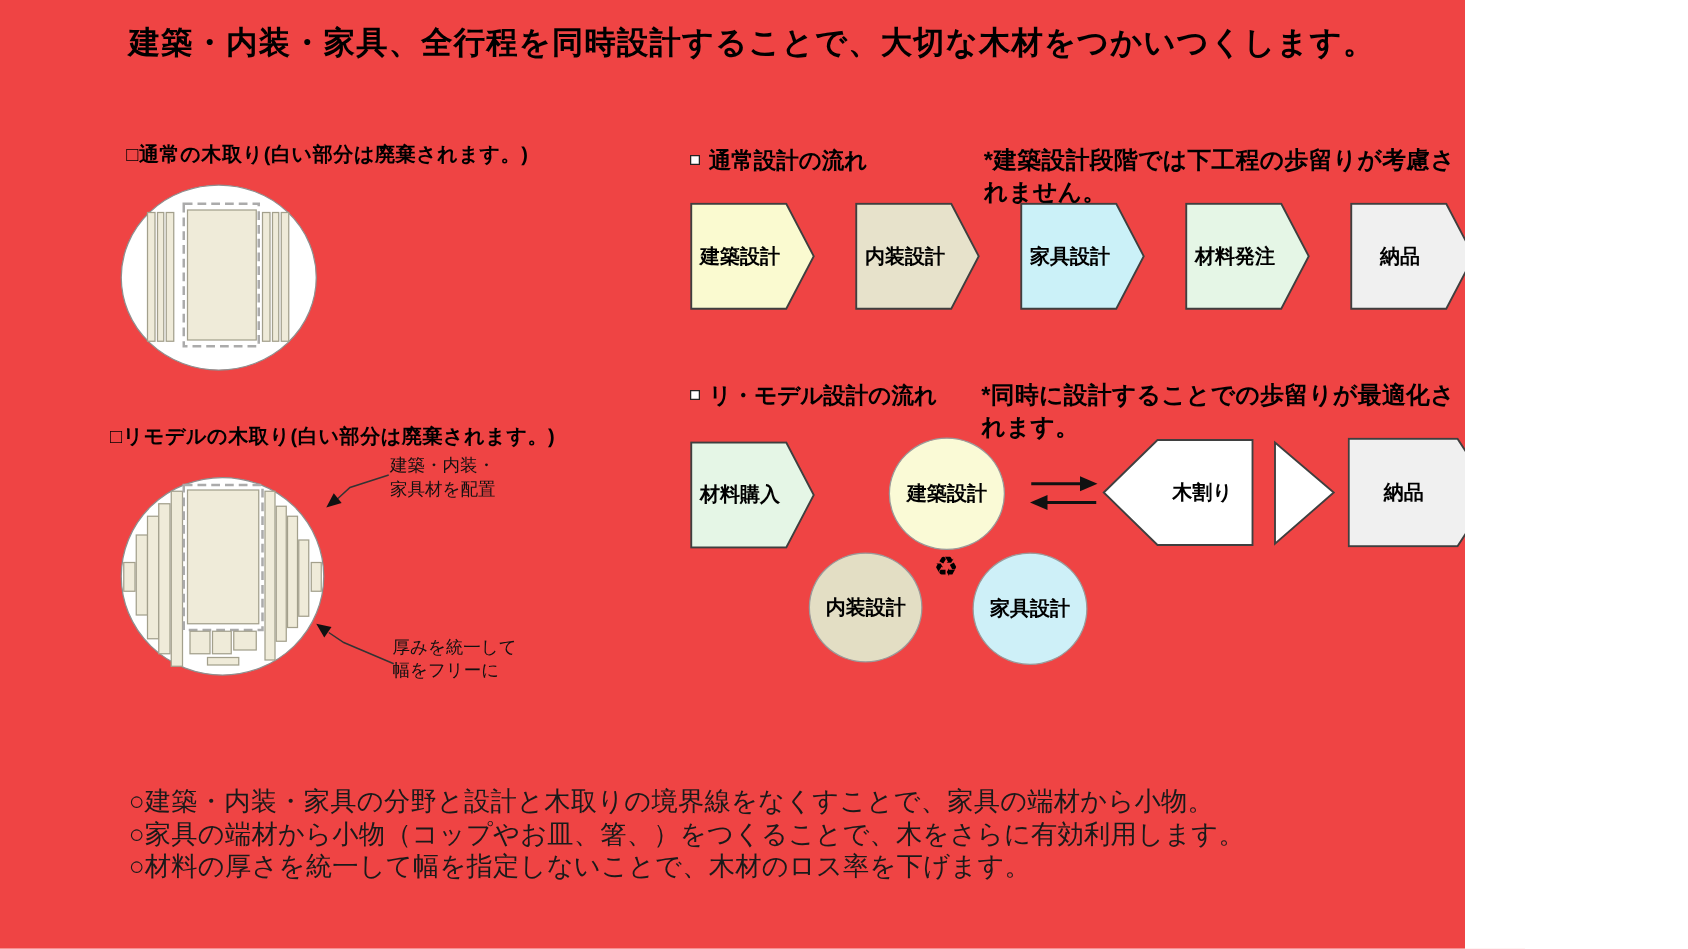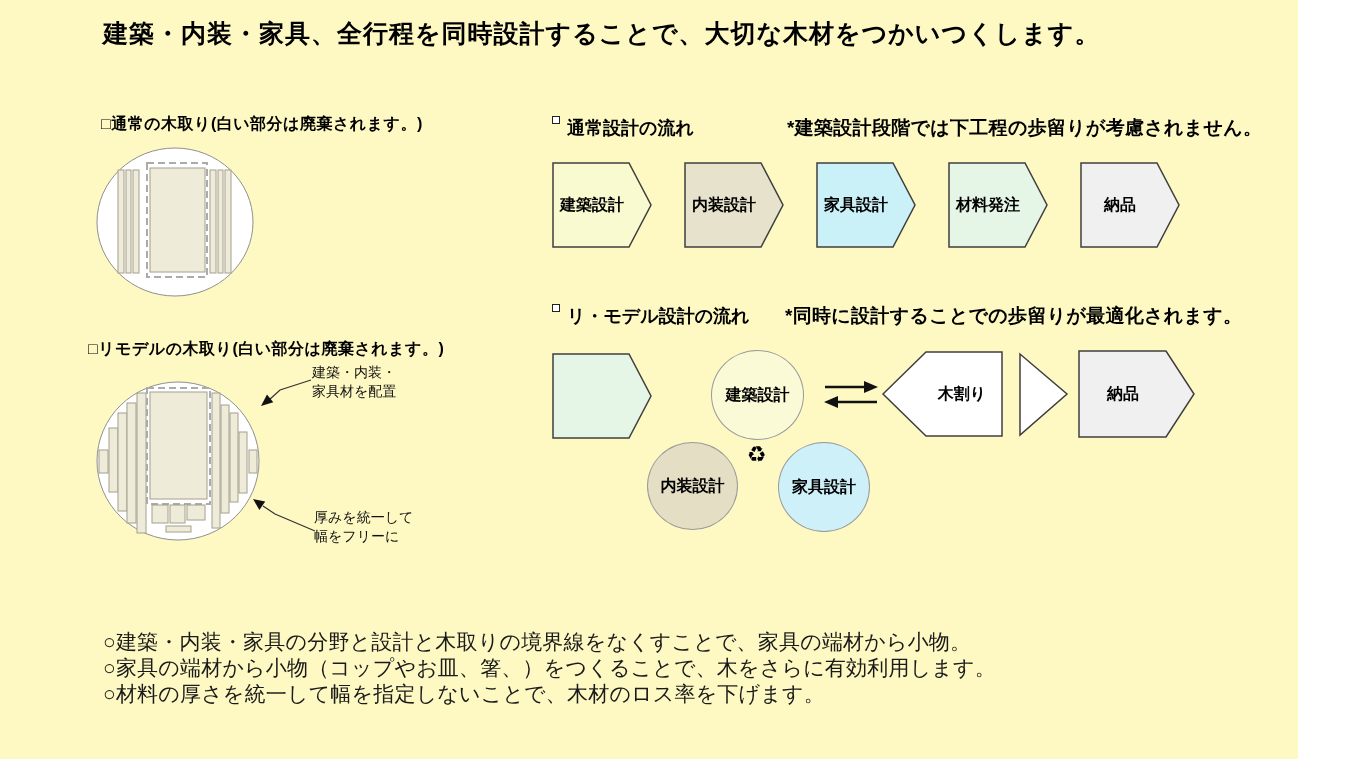--- a/index.html
+++ b/index.html
@@ -1,25 +1,25 @@
 <!DOCTYPE html>
 <html style="--c-wood: #EFEBD9; --c-wood_stroke: #A3A08C; --c-log_outline: #8F8F8F; --c-dash: #ABABAB; --c-shape_border: #3F3F3F;"><head>
 <meta charset="utf-8">
 <style>
   * { margin:0; padding:0; box-sizing:border-box; }
   html,body { background:#fff; }
   body { font-family:"Liberation Sans","DejaVu Sans",sans-serif; color:#000; }
-  #canvas { position:relative; width:1298px; height:759px; background:#fef9c3; overflow:hidden; }
+  #canvas { position:relative; width:1172px; height:759px; background:#ef4444; overflow:hidden; }
 
   .abs { position:absolute; }
 
   .page-title { left:103px; top:17px; font-size:25px; font-weight:700; letter-spacing:1px; }
 
   .sec-head { font-size:16px; font-weight:700; letter-spacing:0.5px;text-align:right; }
-  .flow-head-row { display:flex; gap:7px; }
+  .flow-head-row { display:flex; align-items:center; gap:7px; }
   .flow-head { font-size:18px; font-weight:700; }
   .sq-bullet { width:8px; height:8px; border:1.5px solid #222; background:#fff; display:inline-block; }
   .flow-note { font-size:19px; font-weight:700; letter-spacing:0.3px; }
 
   .annot { font-size:14px; line-height:19px; white-space:pre-line; color:#111; }
 
   .arrow-wrap { position:absolute; width:100px; height:86px; }
   .arrow-wrap svg { position:absolute; left:0; top:0; }
   .arrow-label { position:absolute; left:0; top:0; width:80px; height:86px;
                  display:flex; align-items:center; justify-content:center;
@@ -141,20 +141,21 @@
   <div class="abs flow-note" style="left:785px; top:303px;">*同時に設計することでの歩留りが最適化されます。</div>
   <div class="abs flow-head-row" style="left:552px; top:304px;">
     <span class="sq-bullet"></span>
     <span class="flow-head">リ・モデル設計の流れ</span>
   </div>
 
   <div class="arrow-wrap" style="left:552px; top:353px;">
     <svg width="100" height="86" viewBox="0 0 100 86">
       <polygon points="1,1 77,1 99,43 77,85 1,85" stroke="#3F3F3F" stroke-width="1.5" fill="#E5F6E6"></polygon>
     </svg>
+    <span class="arrow-label">材料購入</span>
   </div>
 
   <div class="circle" style="left: 711px; top: 350px; width: 93px; height: 90px; background-color: rgb(250, 250, 214);">
     <span>建築設計</span>
   </div>
   <div class="circle" style="left: 647px; top: 442px; width: 91px; height: 88px; background-color: rgb(227, 222, 196);">
     <span>内装設計</span>
   </div>
   <div class="circle" style="left: 778px; top: 442px; width: 92px; height: 90px; background-color: rgb(206, 240, 248);">
     <span>家具設計</span>

